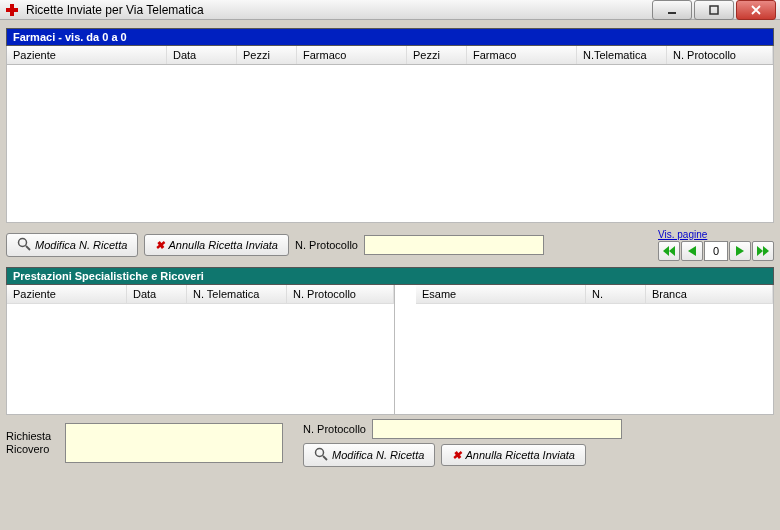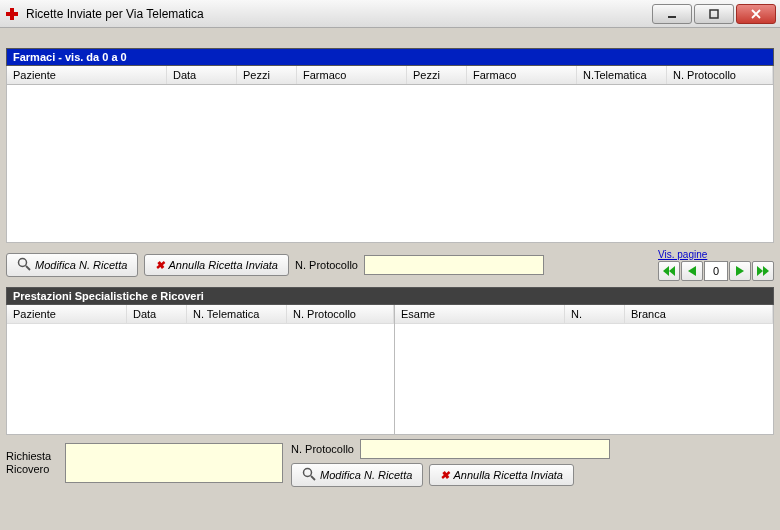--- a/index.html
+++ b/index.html
@@ -1,46 +1,46 @@
 <!DOCTYPE html>
 <html><head>
 <meta charset="utf-8">
 <style>
   * { box-sizing: border-box; margin: 0; padding: 0; font-family: Tahoma, Arial, sans-serif; font-size: 11px; }
   body { background: #d4d0c8; width: 780px; height: 530px; overflow: hidden; }
   
   .titlebar {
-    height: 28px;
+    height: 20px;
     background: linear-gradient(to bottom, #f8f8f8, #dcdcdc);
     border-bottom: 1px solid #aaa;
     display: flex;
     align-items: center;
     padding: 0 4px;
   }
   .titlebar-icon { width: 16px; height: 16px; margin-right: 6px; display: flex; align-items: center; justify-content: center; }
   .titlebar-text { flex: 1; color: #000; font-size: 12px; }
   .win-btns { display: flex; gap: 0; }
   .win-btn {
     width: 40px; height: 20px;
     background: linear-gradient(to bottom, #fafafa, #d0d0d0);
     border: 1px solid #888; border-radius: 3px;
     display: flex; align-items: center; justify-content: center;
     margin-left: 2px;
   }
   .win-btn.close { background: linear-gradient(to bottom, #e98882, #c83c32); border-color: #a02c24; }
   .win-btn svg { width: 10px; height: 10px; }
   
-  .content { padding: 20px 6px; }
+  .content { padding: 8px 6px; }
   
   .section-header {
     color: #fff; font-weight: bold; padding: 2px 6px;
     border: 1px solid #555;
   }
   .section-header.blue { background: #0020c0; }
-  .section-header.red { background: #404040; }
+  .section-header.red { background: #0f766e; }
   
   .grid-header {
     display: flex; background: linear-gradient(to bottom, #fdfdfd, #e8e8e8);
     border: 1px solid #bbb; border-top: none;
   }
   .grid-header .col {
     padding: 3px 6px; border-right: 1px solid #ddd;
     text-align: left; color: #000;
   }
   .grid-body {
@@ -75,26 +75,26 @@
     display: flex; align-items: center; justify-content: center;
     cursor: pointer;
   }
   .page-num {
     width: 24px; height: 20px; background: #fff; border: 1px solid #888;
     text-align: center; line-height: 18px;
   }
   
   .split { display: flex; border: 1px solid #bbb; border-top: none; background: #fff; height: 130px; }
   .split-left { flex: 0 0 388px; border-right: 1px solid #bbb; }
-  .split-right { flex: 1; }
+  .split-right { flex: 1; margin-left: 21px; }
   .split .gh { display: flex; background: linear-gradient(to bottom, #fdfdfd, #e8e8e8); border-bottom: 1px solid #ddd; }
   .split .gh .col { padding: 3px 6px; border-right: 1px solid #ddd; }
   
   .bottom-bar {
-    display: flex; align-items: stretch; gap: 8px; padding: 4px 0;
+    display: flex; align-items: stretch; gap: 20px; padding: 4px 0;
   }
   .richiesta {
     display: flex; align-items: center; gap: 4px;
   }
   .richiesta .lbl { width: 55px; line-height: 1.2; }
   .richiesta textarea {
     width: 218px; height: 40px; background: #ffffe0;
     border: 1px solid #888; resize: none; padding: 2px;
     font-family: inherit; font-size: 11px;
   }

